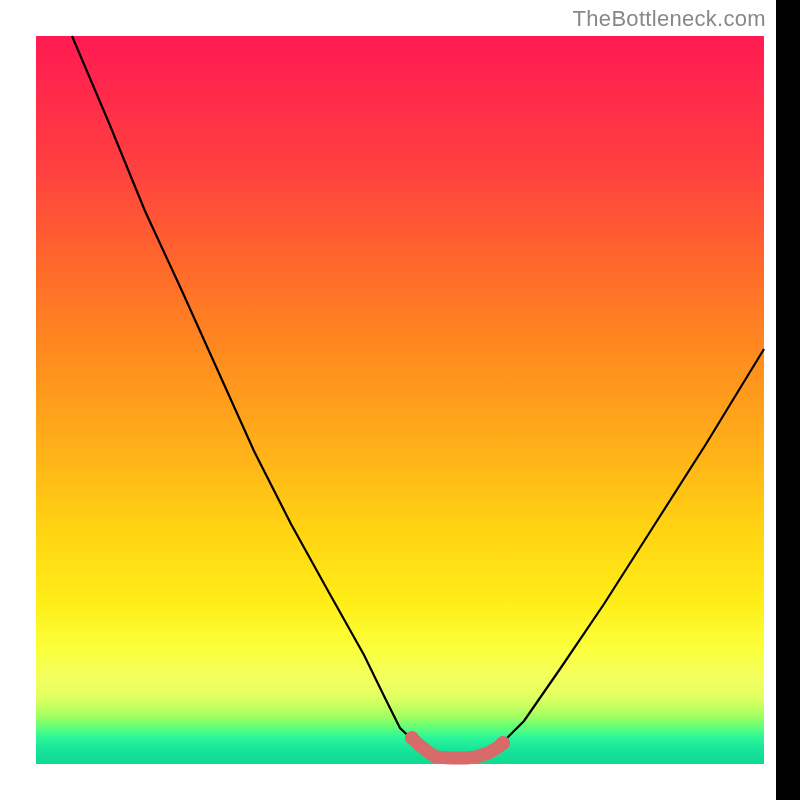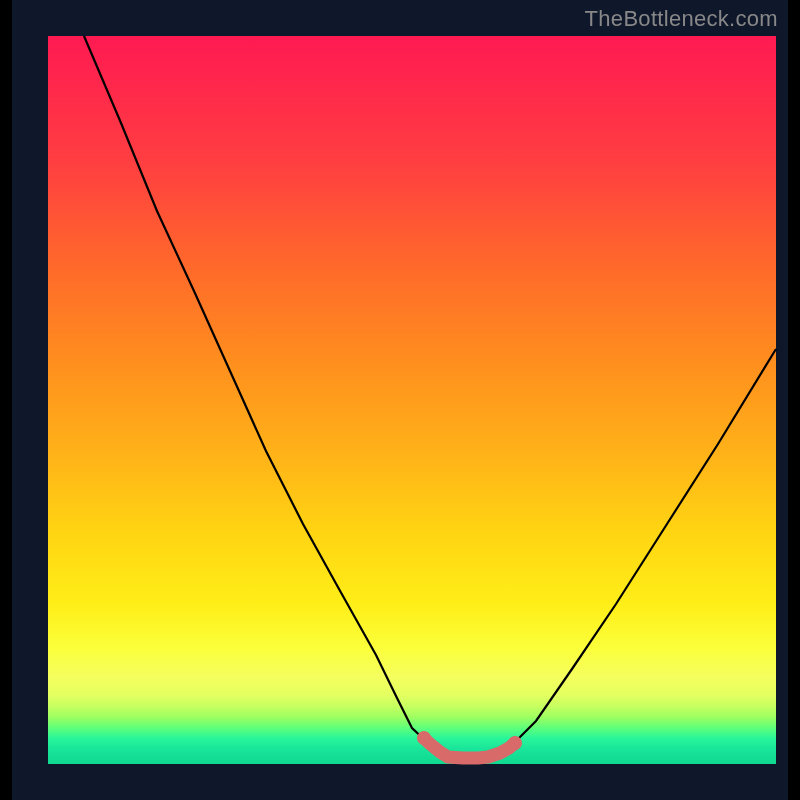--- a/index.html
+++ b/index.html
@@ -8,22 +8,21 @@
     width: 800px;
     height: 800px;
     background: #000;
     overflow: hidden;
     font-family: Arial, Helvetica, sans-serif;
   }
   .frame {
     position: relative;
     width: 776px;
     height: 800px;
-    background: #0f172a;
-    margin-left: 12px;
+    background: #ffffff;
   }
   .plot {
     position: absolute;
     left: 36px;
     top: 36px;
     width: 728px;
     height: 728px;
     
     background: linear-gradient(
       to bottom,

